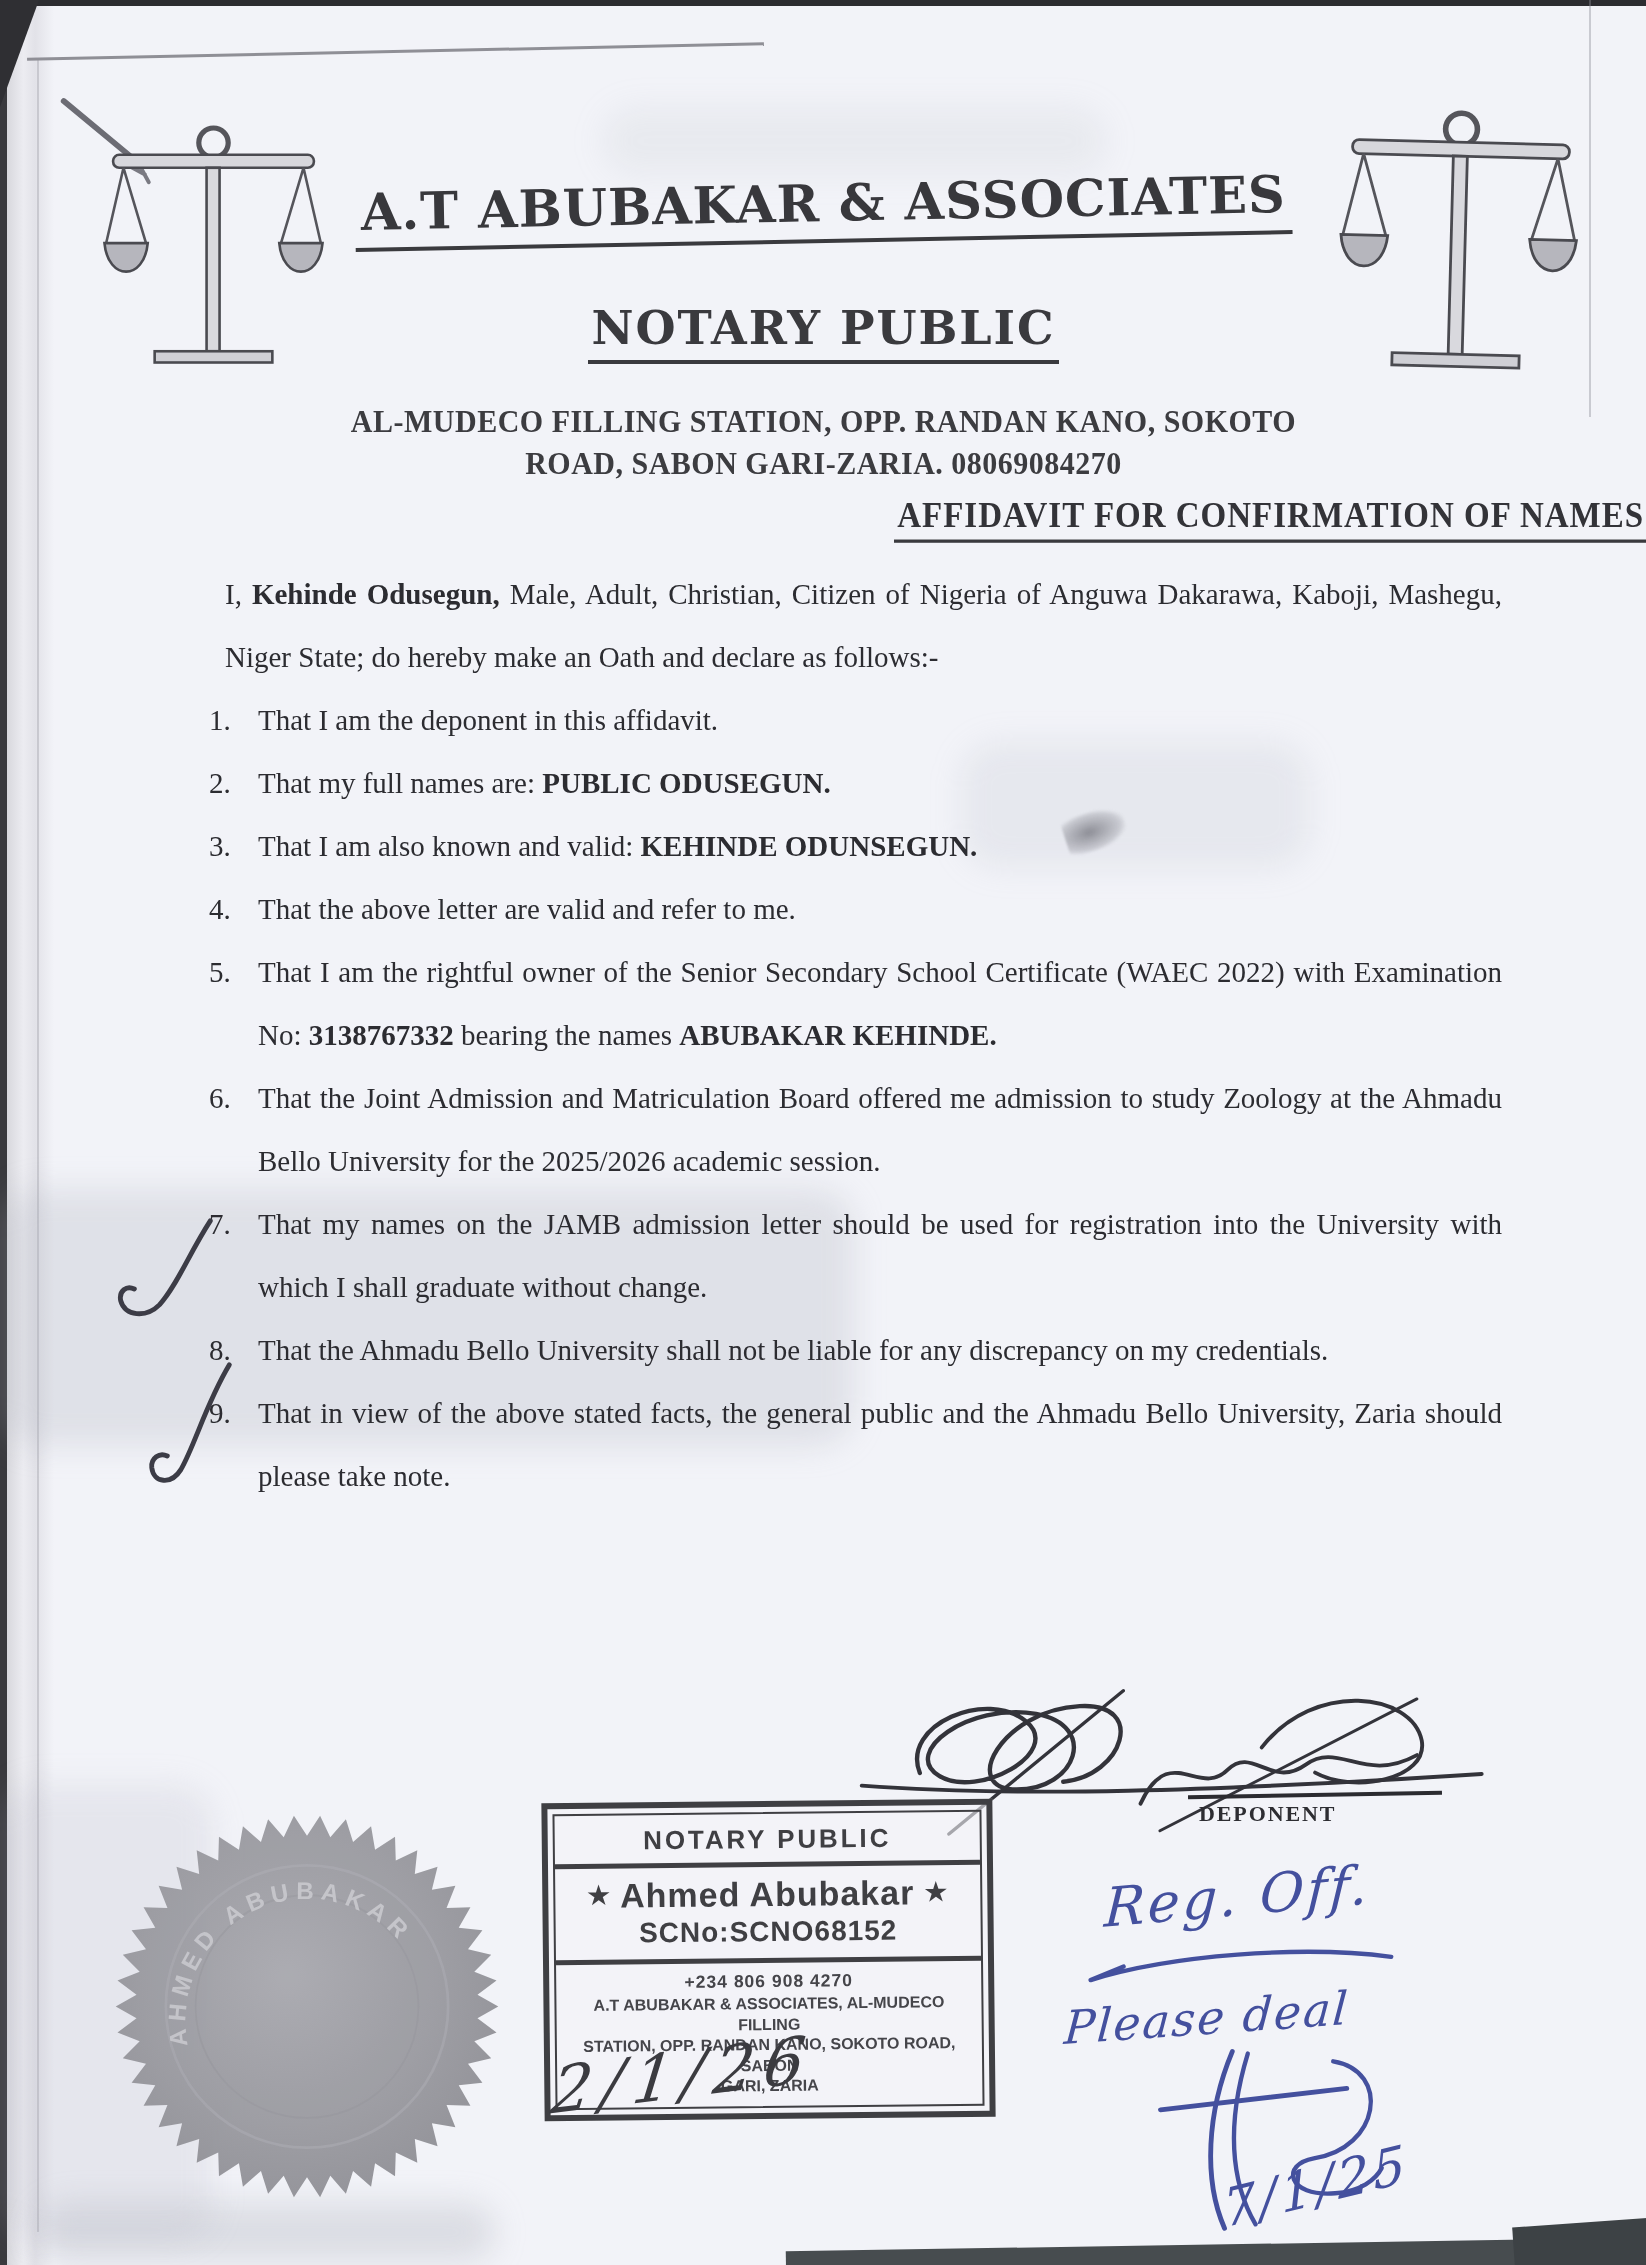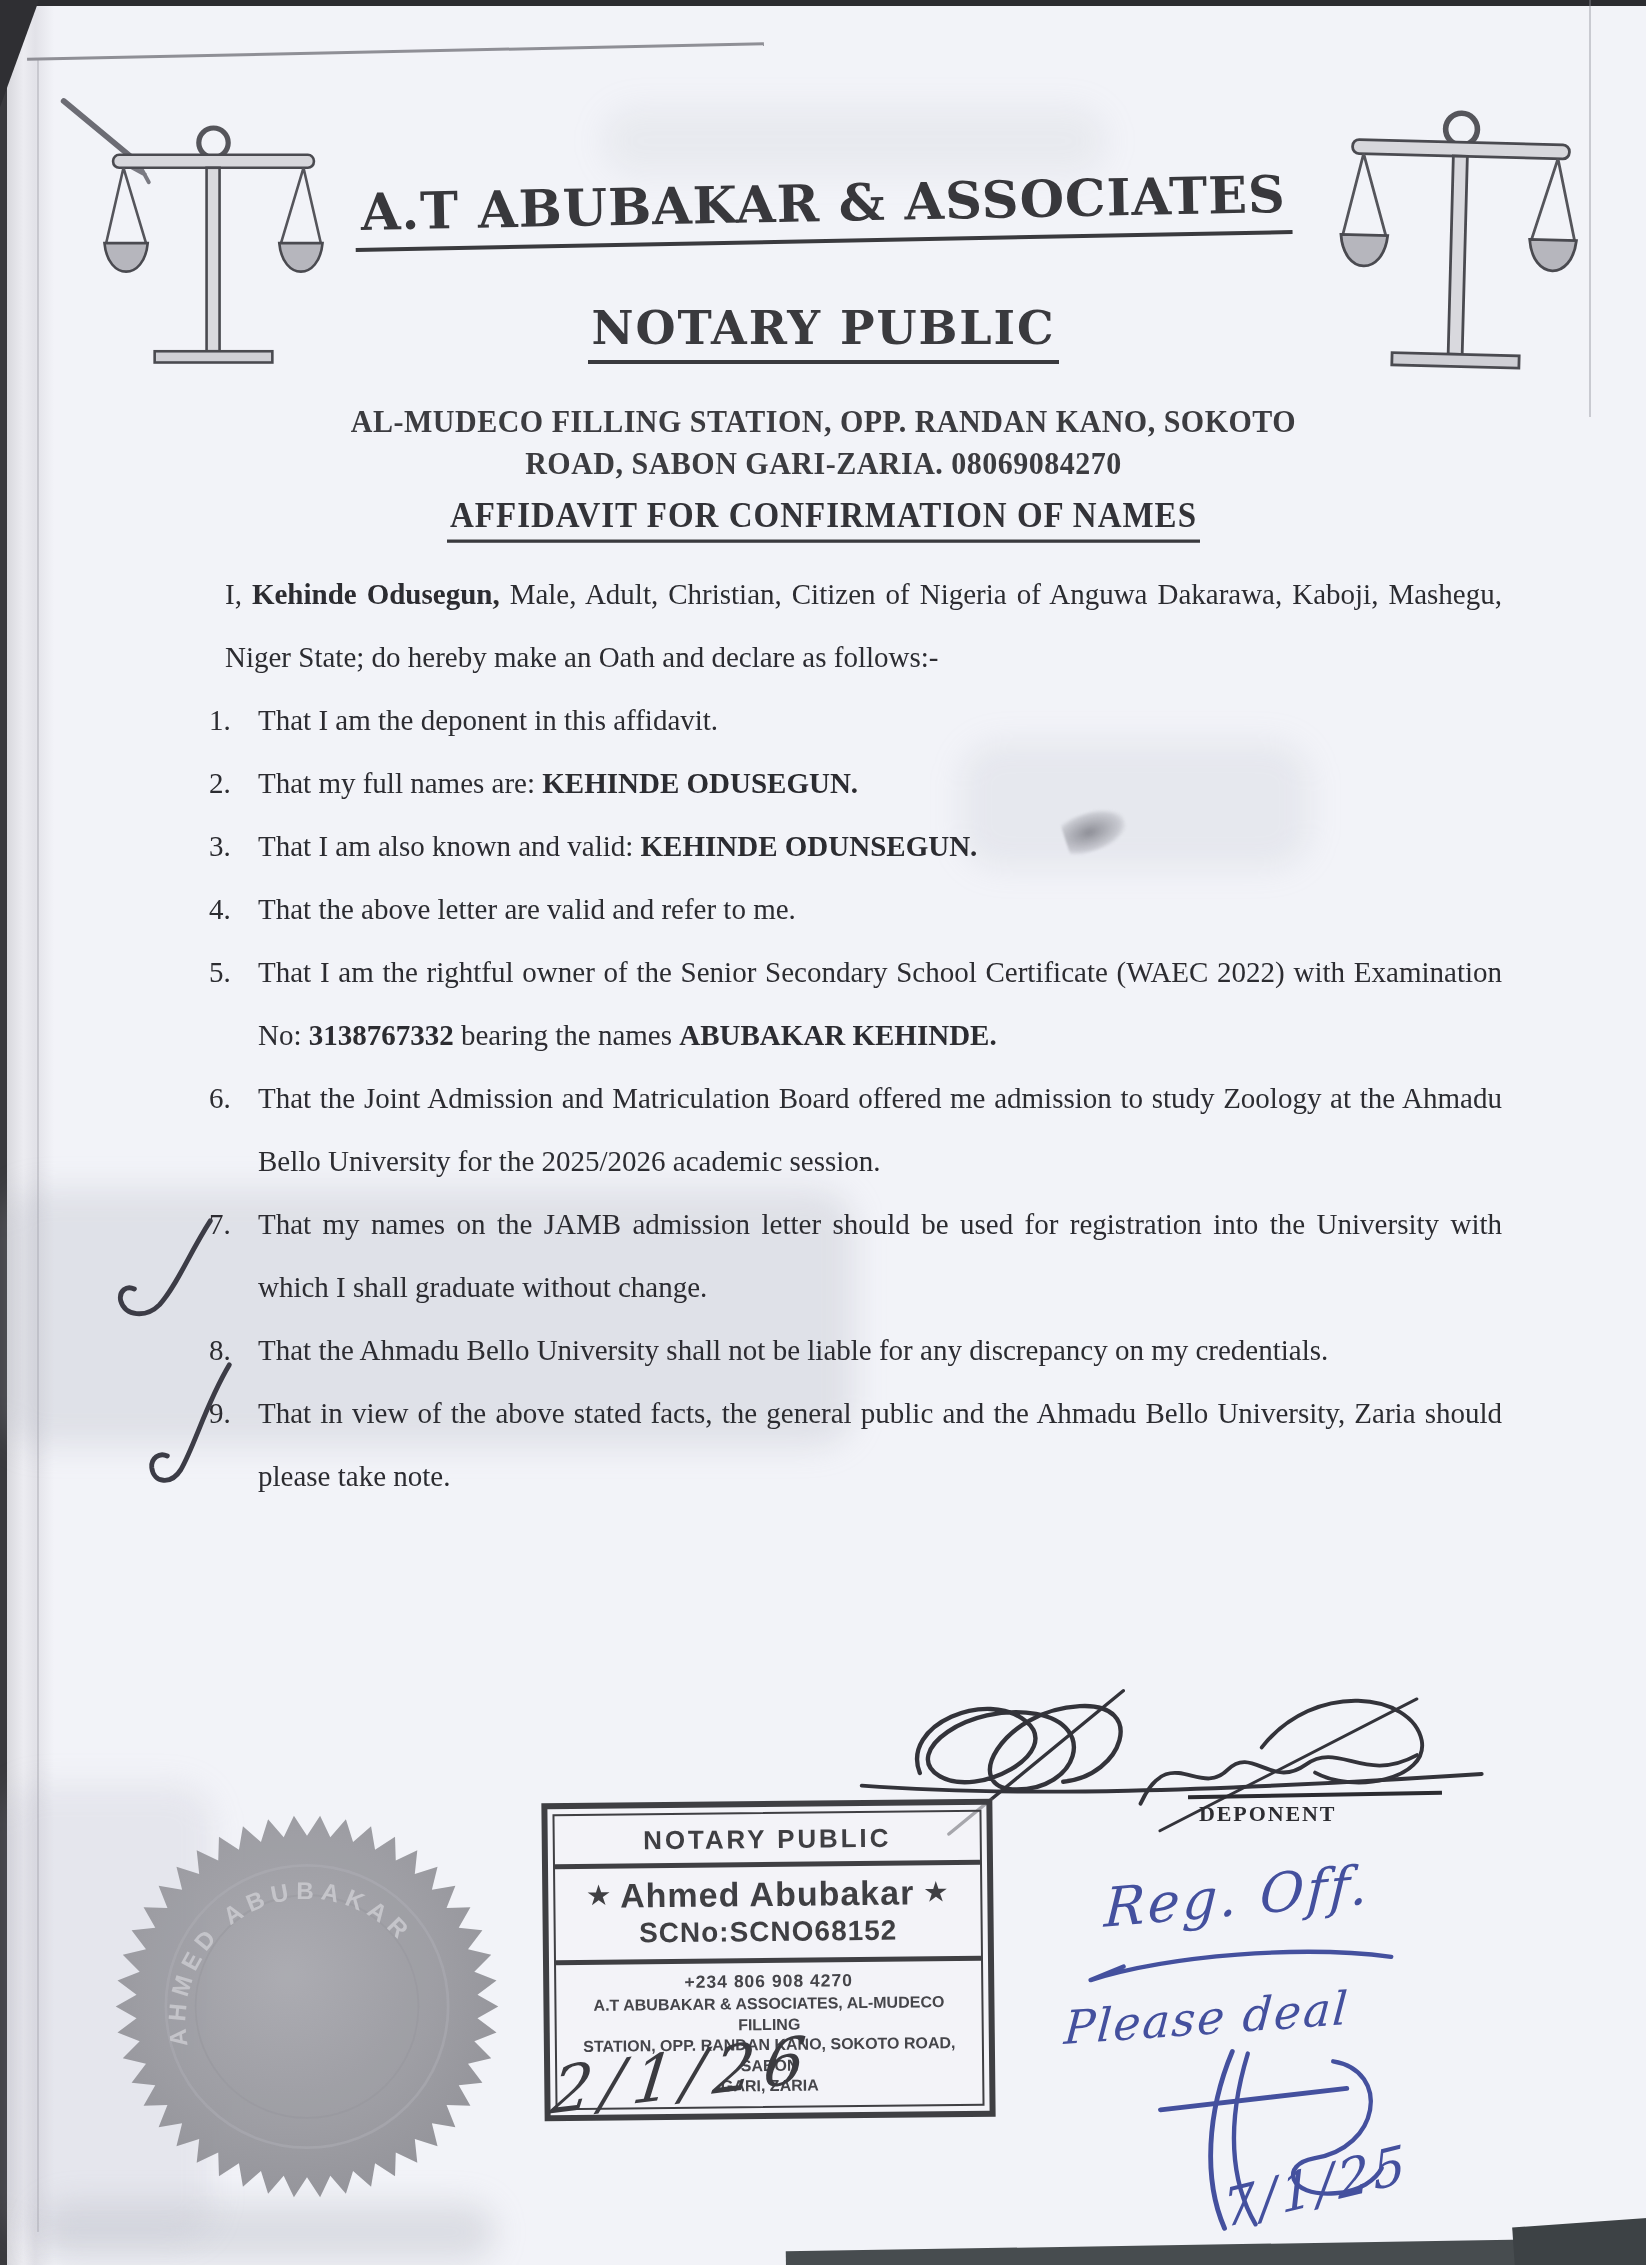--- a/index.html
+++ b/index.html
@@ -33,21 +33,21 @@
   .firm-name{position:absolute;left:0;top:173px;width:100%;text-align:center;
     font-family:"DejaVu Serif", serif;font-weight:700;font-size:51px;letter-spacing:1px;color:#38383c;
     transform:rotate(-1.1deg);}
   .firm-name span{display:inline-block;border-bottom:4.9px solid #3a3a3e;padding:0 5.8px 5.8px 5.8px;}
   .notary-title{position:absolute;left:0;top:301px;width:100%;text-align:center;
     font-family:"DejaVu Serif", serif;font-weight:700;font-size:46px;letter-spacing:1.9px;color:#3a3a3e;}
   .notary-title span{display:inline-block;border-bottom:4.9px solid #3a3a3e;padding:0 3.9px 4.9px 3.9px;}
   .addr{position:absolute;width:100%;text-align:center;font-family:"Liberation Serif", serif;
     font-weight:700;font-size:30px;letter-spacing:0.5px;color:#3c3c40;transform:scaleY(1.08);}
   .addr1{top:404px;} .addr2{top:446px;}
-  .doc-title{position:absolute;left:0;top:497px;width:100%;text-align:center;
+  .doc-title{position:absolute;left:0;top:497px;width:100%;text-align:right;
     font-family:"Liberation Serif", serif;font-weight:700;font-size:33px;letter-spacing:1px;color:#333338;}
   .doc-title span{display:inline-block;border-bottom:3.9px solid #3a3a3e;padding:0 2.9px 3.9px 2.9px;transform:scaleY(1.08);}
   .scale{position:absolute;}
   .scale-left{left:101px;top:107px;width:225px;height:286px;}
   .scale-right{left:1337px;top:97px;width:243px;height:296px;transform:rotate(1.5deg);}
   
   .bodytext{position:absolute;left:209px;top:563px;width:1293px;font-size:29px;line-height:63px;color:#2c2c31;}
   .intro{text-align:justify;margin-left:16px;}
   .intro b{font-weight:700;}
   .clauses{margin-top:0;}
@@ -141,21 +141,21 @@
 
 <div class="bodytext">
   <div class="intro"><span>I, </span><b>Kehinde Odusegun,</b><span> Male, Adult, Christian, Citizen of Nigeria of Anguwa Dakarawa, Kaboji, Mashegu, Niger State; do hereby make an Oath and declare as follows:-</span></div>
   <div class="clauses">
     <div class="clause">
         <span class="num">1.</span>
         <span class="txt"><span>That I am the deponent in this affidavit.</span></span>
       </div>
     <div class="clause">
         <span class="num">2.</span>
-        <span class="txt"><span>That my full names are: </span><b>KEHINDE ODUSEGUN.</b></span>
+        <span class="txt"><span>That my full names are: </span><b>PUBLIC ODUSEGUN.</b></span>
       </div>
     <div class="clause">
         <span class="num">3.</span>
         <span class="txt"><span>That I am also known and valid: </span><b>KEHINDE ODUNSEGUN.</b></span>
       </div>
     <div class="clause">
         <span class="num">4.</span>
         <span class="txt"><span>That the above letter are valid and refer to me.</span></span>
       </div>
     <div class="clause">

